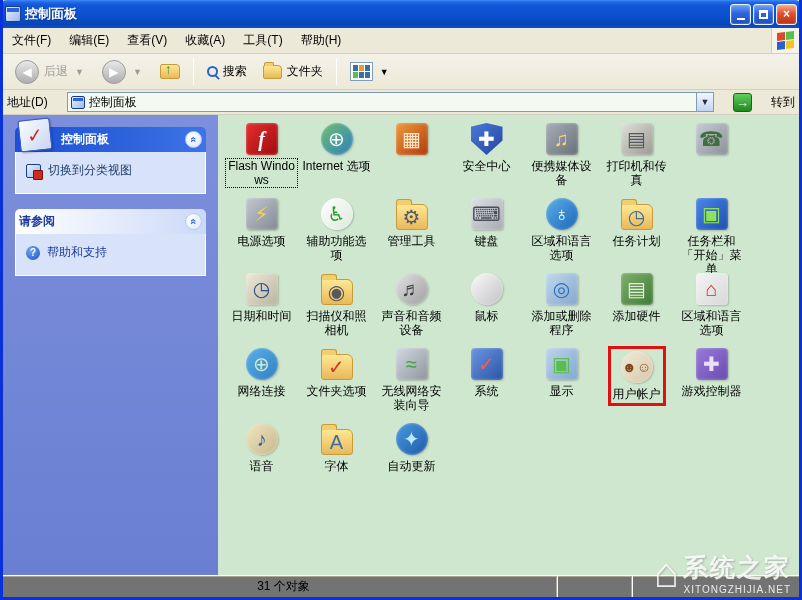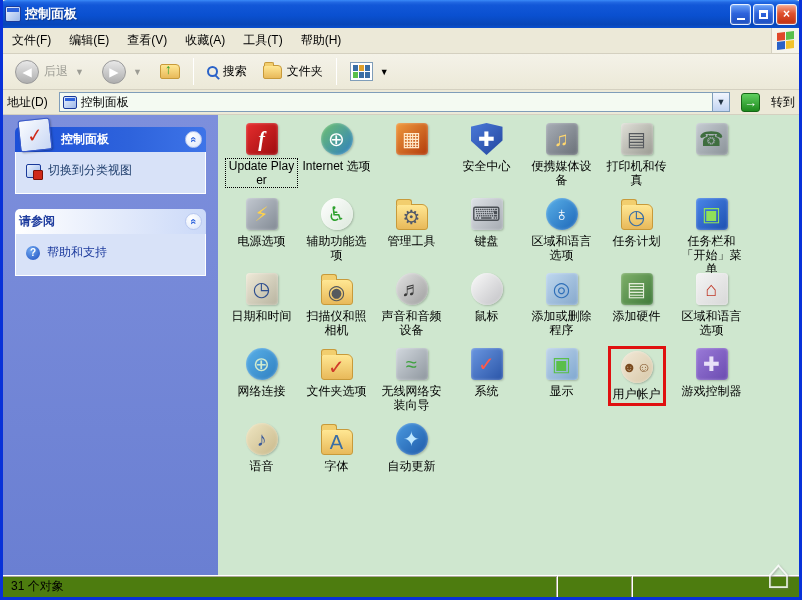--- a/index.html
+++ b/index.html
@@ -48,21 +48,21 @@
     bottom:-3px; right:-4px; transform:rotate(45deg); }
   .mini-folder { width:19px; height:14px; background:linear-gradient(180deg,#FFE793,#E8B95A); border:1px solid #C89A3A;
     border-radius:2px 4px 2px 2px; position:relative; }
   .mini-folder::before { content:""; position:absolute; top:-4px; left:0; width:8px; height:3px;
     background:#F2CE6E; border:1px solid #C89A3A; border-bottom:0; border-radius:2px 2px 0 0; }
   .views-grid { display:grid; grid-template-columns:5px 5px 5px; grid-template-rows:6px 6px; gap:1px;
     padding:2px; background:#FFF; border:1px solid #7F9DB9; }
   .views-grid i { background:#3A6EA5; }
   .views-grid i:nth-child(2){ background:#E0A02A; } .views-grid i:nth-child(4){ background:#5ABF4A; }
   
-  .addressbar { height:25px; flex:0 0 25px; display:flex; align-items:center; gap:11px; padding:0 4px;
+  .addressbar { height:25px; flex:0 0 25px; display:flex; align-items:center; gap:19px; padding:0 4px;
     background:#ECE9D8; border-bottom:1px solid #D4D0C0; font-size:12px; }
   .addr-combo { flex:1; height:20px; display:flex; align-items:center; background:#F4FAF2;
     border:1px solid #7F9DB9; padding-left:3px; }
   .addr-icon { width:14px; height:13px; background:linear-gradient(135deg,#EAF2FF,#9CB8E8);
     border:1px solid #1A3A9A; border-radius:2px; margin-right:4px; position:relative; }
   .addr-icon::before{ content:""; position:absolute; left:1px; right:1px; top:1px; height:3px; background:#2E63DC; }
   .addr-text { flex:1; }
   .addr-drop { width:17px; height:18px; display:flex; align-items:center; justify-content:center;
     background:linear-gradient(180deg,#F2F6FE,#C2D4F2); border-left:1px solid #7F9DB9; font-size:9px; color:#234; }
   .go-btn { width:19px; height:19px; border-radius:3px; display:flex; align-items:center; justify-content:center;
@@ -109,22 +109,22 @@
   .shape-shield { clip-path:polygon(50% 0,100% 12%,100% 55%,50% 100%,0 55%,0 12%); }
   .shape-folder { background:linear-gradient(180deg,#FFE793,#E8B95A); border:1px solid #C89A3A;
     border-radius:2px 6px 3px 3px; position:relative; width:32px; height:26px; margin-top:6px; flex-basis:26px; }
   .shape-folder::before { content:""; position:absolute; top:-6px; left:-1px; width:14px; height:5px;
     background:#F2CE6E; border:1px solid #C89A3A; border-bottom:0; border-radius:3px 3px 0 0; }
   .item-label { margin-top:4px; font-size:12px; line-height:14px; text-align:center; color:#000;
     max-width:72px; word-break:break-all; }
   .item-label.selected { outline:1px dotted #000; }
   .glyph-italic { font-style:italic; font-family:"Liberation Serif",serif; font-weight:bold; }
   
-  .statusbar { height:22px; flex:0 0 22px; display:flex; align-items:center; background:#4d7c0f;
-    border-top:1px solid #FFF; box-shadow:inset 0 1px 0 #ACA899; font-size:12px; }
+  .statusbar { height:22px; flex:0 0 22px; display:flex; align-items:center; background:#737373;
+    border-top:1px solid #FFF; box-shadow:inset 0 1px 0 #ACA899; font-size:12px;text-align:center; }
   .status-pane1 { flex:1; padding-left:8px; }
   .status-pane2 { flex:0 0 75px; align-self:stretch; border-left:1px solid #ACA899; box-shadow:inset 1px 0 0 #FFF; }
   .status-pane3 { flex:0 0 168px; align-self:stretch; border-left:1px solid #ACA899; box-shadow:inset 1px 0 0 #FFF; }
   
   .watermark { position:absolute; right:8px; bottom:2px; display:flex; align-items:center; gap:4px;
     color:rgba(255,255,255,0.85); text-shadow:1px 1px 2px rgba(120,120,120,0.5); pointer-events:none; }
   .wm-house { font-size:42px; line-height:1; }
   .wm-title { font-size:25px; font-weight:bold; letter-spacing:2px; }
   .wm-sub { font-size:10px; letter-spacing:1px; text-align:right; }
 </style>
@@ -250,21 +250,21 @@
       </div>
     </div>
 
     <div class="content">
       <div class="grid" id="grid">
           <div class="cell">
             <div class="cell-inner">
               <div class="icon-box shape-square" style="background: linear-gradient(135deg, rgb(230, 46, 46), rgb(158, 11, 15));">
                 <span class="glyph-italic" style="color: rgb(255, 255, 255);">f</span>
               </div>
-              <div class="item-label selected">Update Player</div>
+              <div class="item-label selected">Flash Windows</div>
             </div>
           </div>
           <div class="cell">
             <div class="cell-inner">
               <div class="icon-box shape-circle" style="background: linear-gradient(135deg, rgb(111, 192, 111), rgb(46, 127, 192));">
                 <span style="color: rgb(255, 255, 255);">⊕</span>
               </div>
               <div class="item-label">Internet 选项</div>
             </div>
           </div>
@@ -503,15 +503,19 @@
   </div>
 
   <div class="statusbar">
     <div class="status-pane1">31 个对象</div>
     <div class="status-pane2"></div>
     <div class="status-pane3"></div>
   </div>
 
   <div class="watermark">
     <span class="wm-house">⌂</span>
+    <span>
+      <div class="wm-title">系统之家</div>
+      <div class="wm-sub">XITONGZHIJIA.NET</div>
+    </span>
   </div>
 
 </div>
 
 </body></html>

